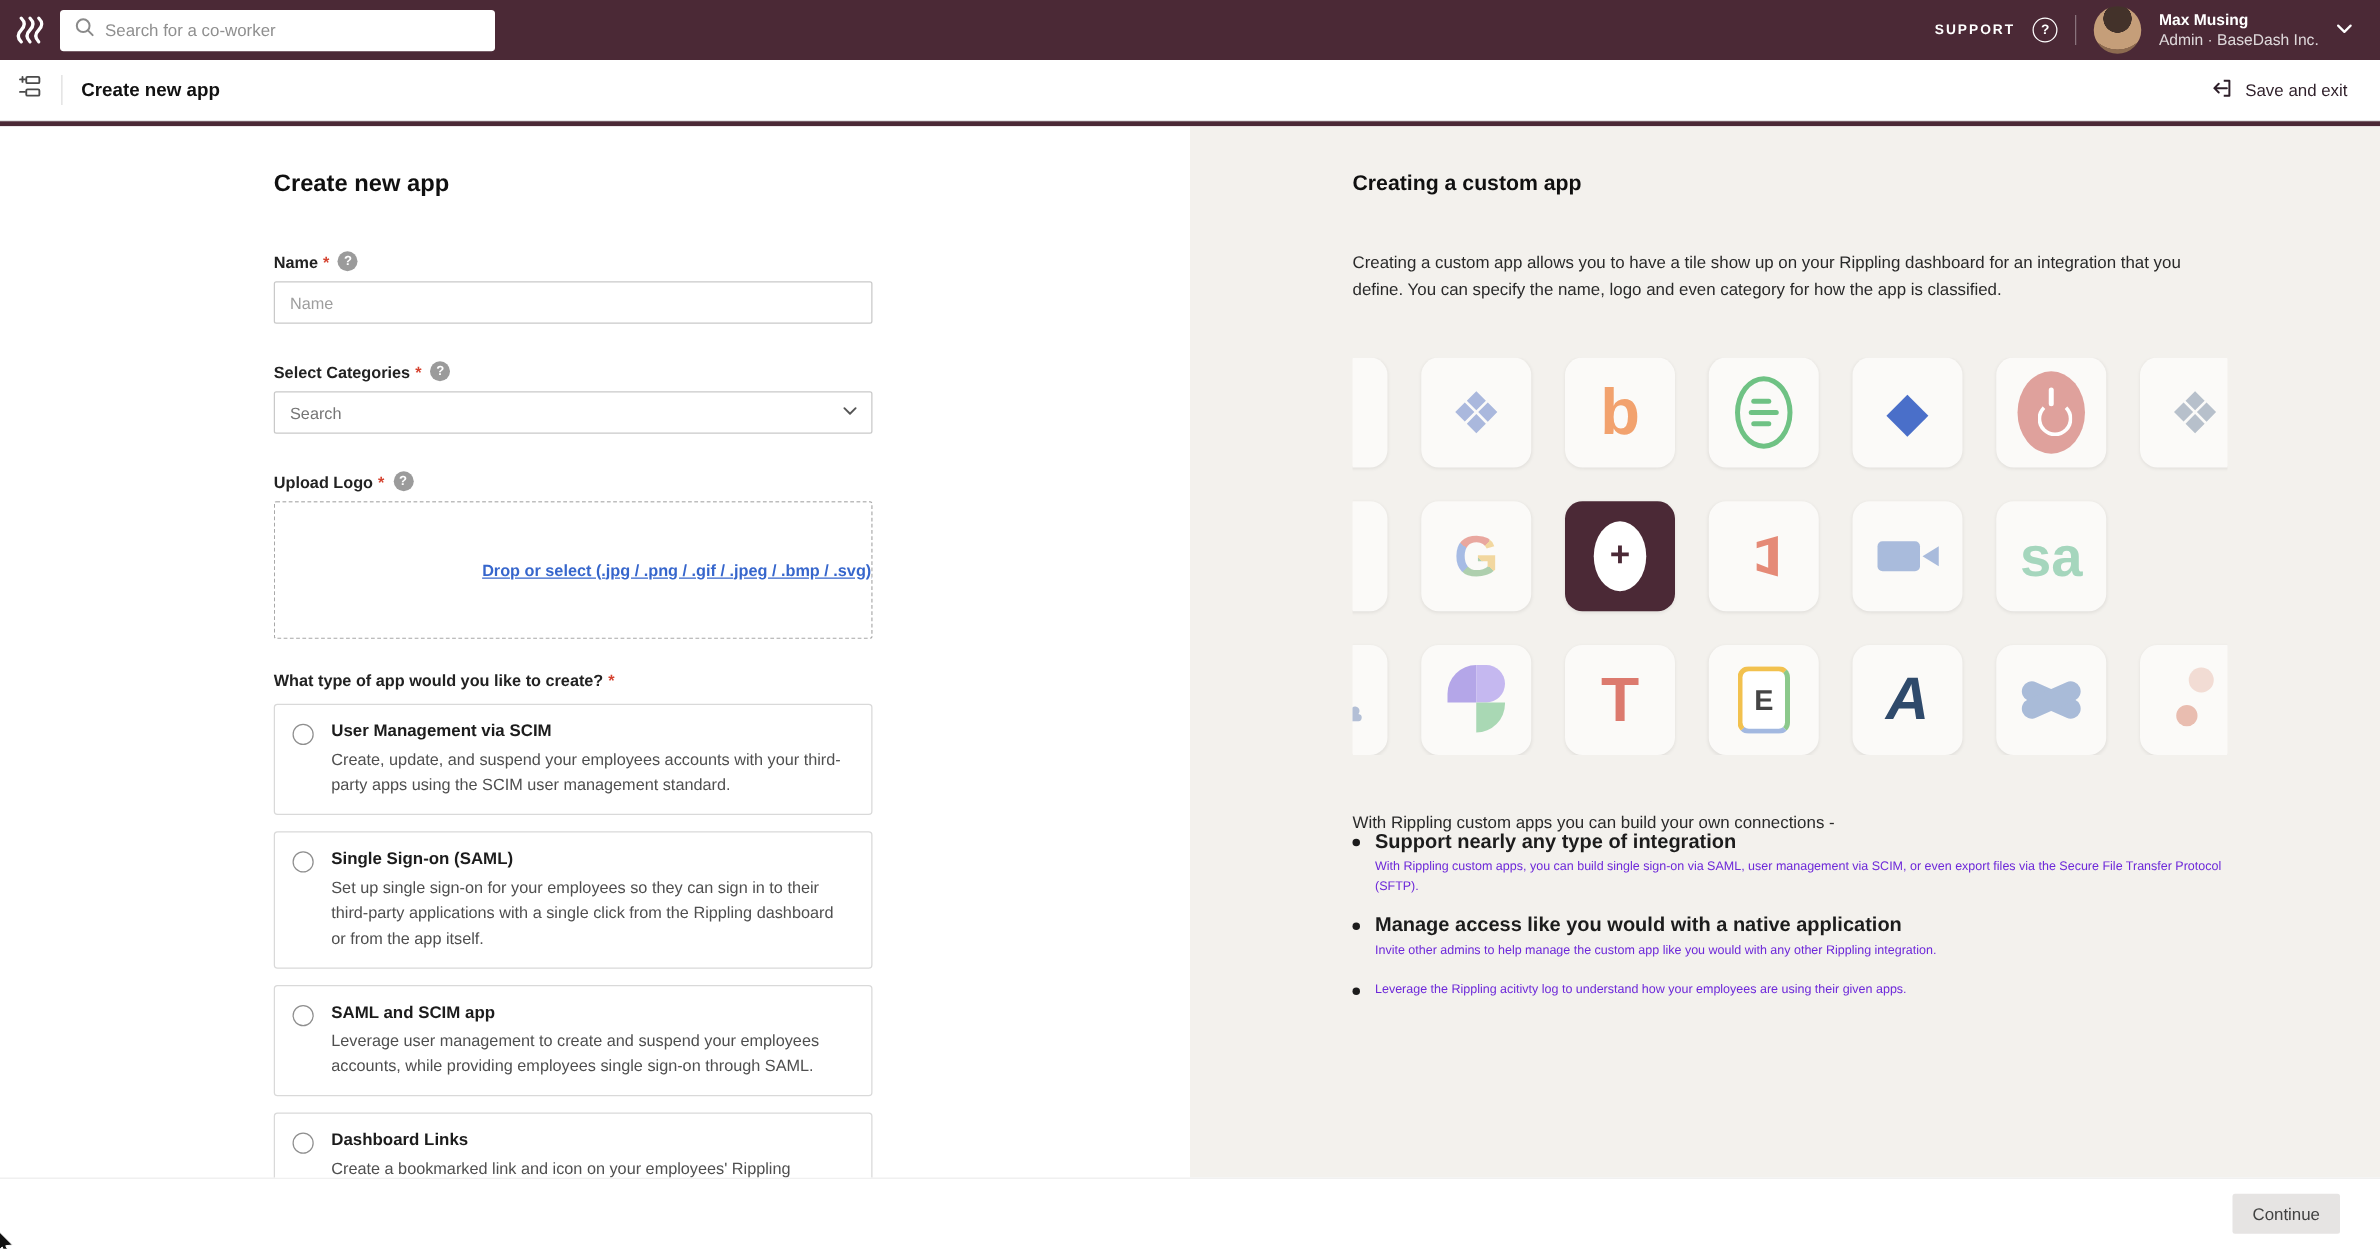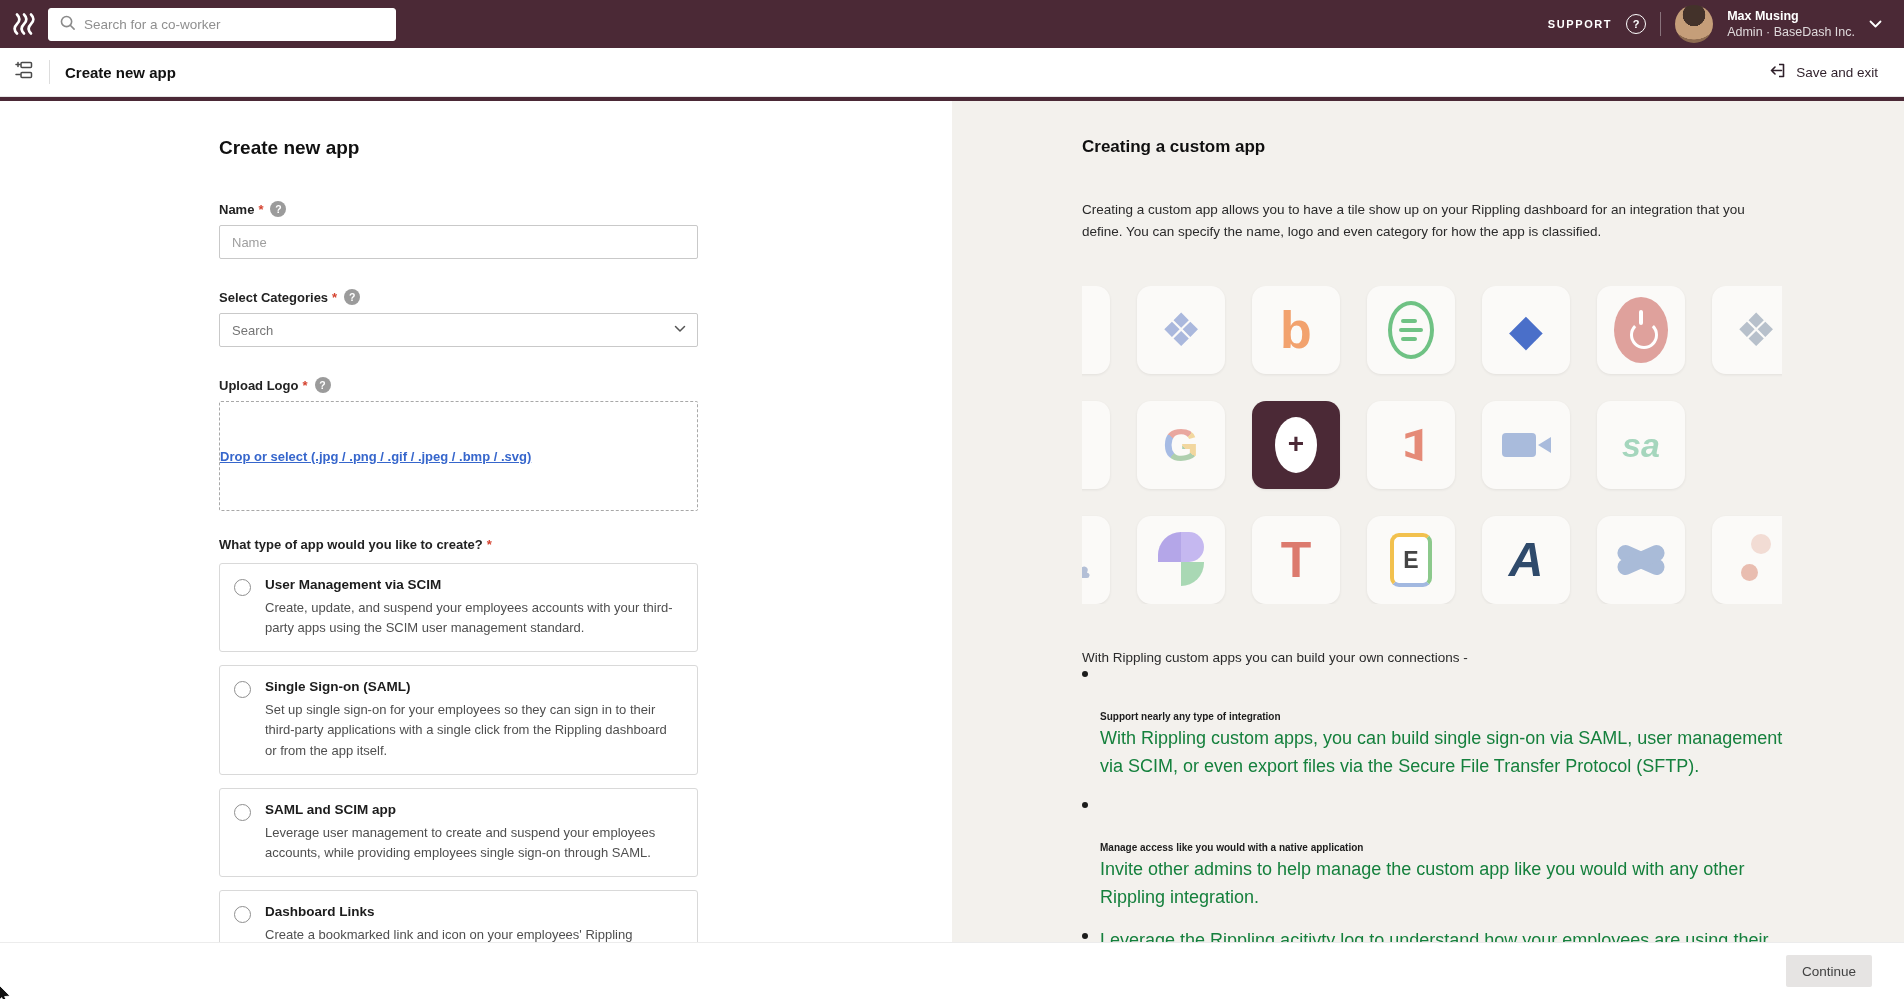--- a/index.html
+++ b/index.html
@@ -51,21 +51,21 @@
                font-weight:700; display:flex; align-items:center; justify-content:center; flex:none; }
   .group { margin-bottom:30px; }
   .text-input, .select-input { width:100%; height:34px; border:1px solid #c9c9c9; border-radius:2px;
                padding:0 12px; font-size:13px; color:#333; background:#fff; font-family:inherit; outline:none; }
   .text-input::placeholder { color:#9e9e9e; }
   .select-wrap { position:relative; }
   .select-wrap svg { position:absolute; right:12px; top:12px; }
   .select-input { appearance:none; color:#9e9e9e; }
 
   .upload-box { border:1px dashed #a8a8a8; border-radius:2px; height:110px;
-                display:flex; align-items:center; justify-content:flex-start; }
+                display:flex; align-items:center; justify-content:flex-end; }
   .upload-link { color:#3666cc; font-size:13px; font-weight:600; text-decoration:underline; cursor:pointer; }
 
   .question-label { margin-bottom:11px; }
   .option-card { border:1px solid #d9d9d9; border-radius:3px; background:#fff; padding:13px 18px 13px 14px;
                  display:flex; gap:14px; margin-bottom:13px; cursor:pointer; }
   .radio { width:17px; height:17px; border:1.5px solid #8f8f8f; border-radius:50%; flex:none; margin-top:2px;
            background:#fff; }
   .option-title { font-size:13.5px; font-weight:700; color:#1c1c1c; margin-bottom:6px; }
   .option-desc { font-size:13px; color:#4f4f4f; line-height:1.55; max-width:432px; }
 
@@ -128,22 +128,22 @@
   .icon-google { font-size:46px; font-weight:700; line-height:1; color:#a6bbe4; }
   @supports (-webkit-background-clip: text) {
     .icon-google { background:conic-gradient(from -50deg, #e9a79f 0 25%, #f2d79f 25% 50%,
                    #aecfae 50% 75%, #a6bbe4 75% 100%);
                    -webkit-background-clip:text; background-clip:text; color:transparent; }
   }
 
   .connections-line { font-size:13.5px; color:#2a2a2a; }
   .bullet { display:flex; gap:12px; margin-bottom:15px; width:710px; }
   .bullet-dot { width:6px; height:6px; border-radius:50%; background:#1c1c1c; flex:none; margin-top:6px; }
-  .bullet-title { font-size:10px; font-weight:700; color:#1c1c1c; margin-bottom:3px;margin-top:46px; }
-  .bullet-body { font-size:18px; color:#15803d; line-height:1.55; }
+  .bullet-title { font-size:16px; font-weight:700; color:#1c1c1c; margin-bottom:3px; }
+  .bullet-body { font-size:10px; color:#6d28d9; line-height:1.55; }
 
   
   .footer { height:57px; background:#fff; border-top:1px solid #ececec; display:flex; align-items:center;
             justify-content:flex-end; padding-right:32px; }
   .continue-btn { background:#e6e4e3; color:#424242; font-size:13.5px; font-weight:500; height:32px;
                   padding:0 16px; border:none; border-radius:2px; font-family:inherit; cursor:default; }
 
   .mouse-cursor { position:absolute; left:-3px; bottom:-5px; }
 </style>
 </head>
@@ -329,21 +329,21 @@
               <span class="icon-office" style="color: rgb(229, 138, 119);">
                 <svg width="34" height="42" viewBox="0 0 24 28">
                   <path fill="currentColor" d="M8 6 L20 2.5 V25.5 L8 22 V18 L14.5 20.5 V7.5 L8 9.5 Z"></path>
                 </svg>
               </span>
             </div>
             <div class="tile">
               <span class="icon-videocam" style="color: rgb(169, 187, 220);"></span>
             </div>
             <div class="tile">
-              <span class="glyph" style="font-size: 34px; font-weight: 600; color: rgb(165, 214, 189); font-style: italic;">sa</span>
+              <span class="glyph" style="font-size: 45px; font-weight: 600; color: rgb(165, 214, 189);">sa</span>
             </div>
           </div>
           <div class="grid-row">
             <div class="tile">
               <span class="glyph" style="font-size: 52px; color: rgb(179, 191, 214);">☁</span>
             </div>
             <div class="tile">
               <span class="icon-petals">
                 <i class="p1"></i>
                 <i class="p2"></i>

